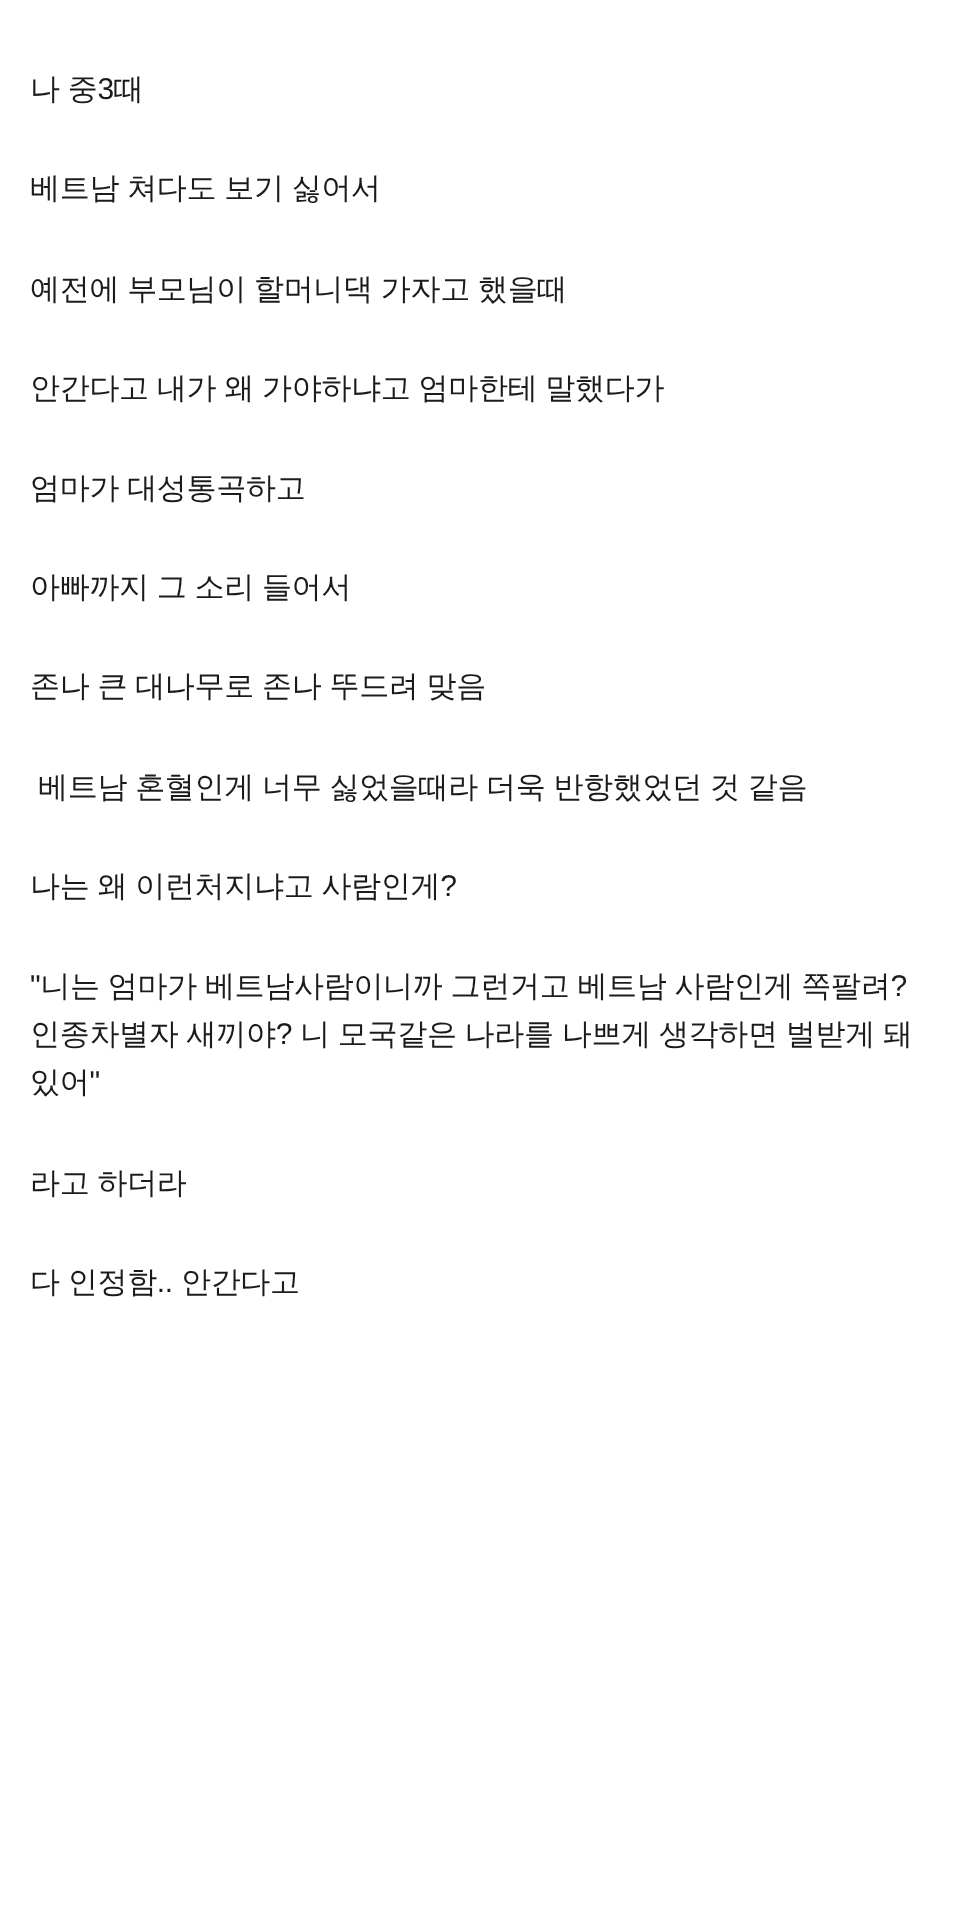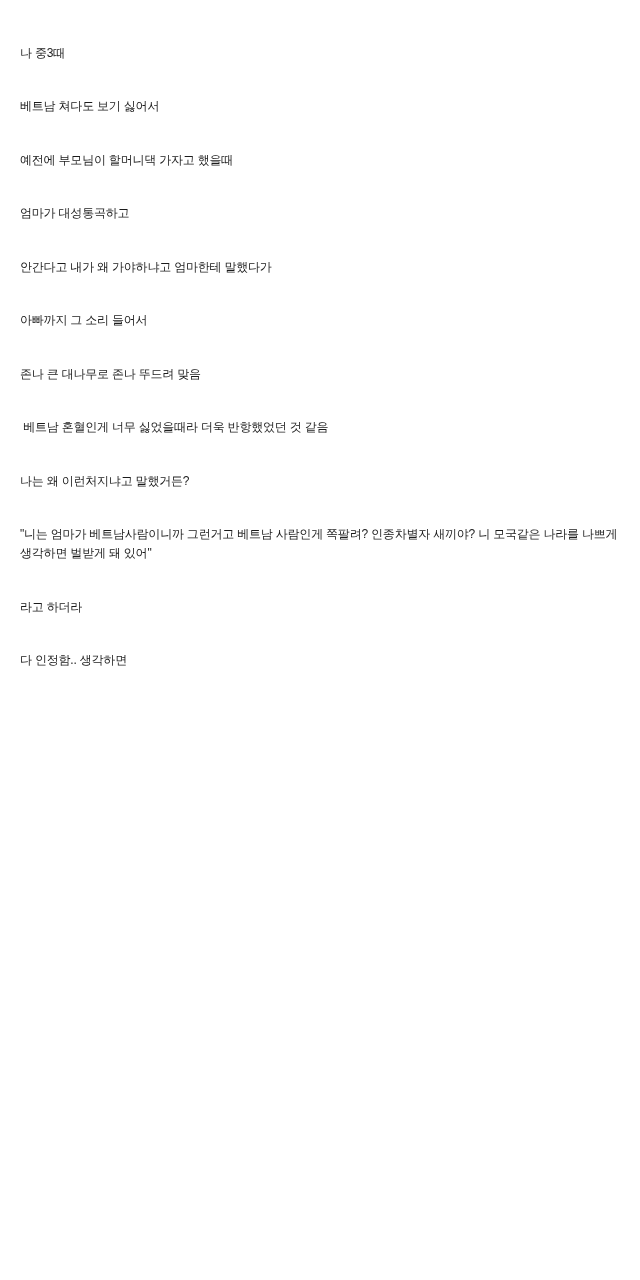--- a/index.html
+++ b/index.html
@@ -15,41 +15,41 @@
     -webkit-font-smoothing: antialiased;
   }
   .page {
     width: 640px;
     min-height: 1280px;
     box-sizing: border-box;
     padding: 44px 20px 10px 20px;
     background: #ffffff;
   }
   .para {
-    font-size: 12px;
+    font-size: 20px;
     line-height: 1.62;
     letter-spacing: -0.2px;
     color: #1b1b1b;
     margin: 0 0 34px 0;
     white-space: pre-wrap;
     word-break: break-all;
   }
   .para:last-child {
     margin-bottom: 0;
   }
 </style>
 </head>
 <body>
 
 <div class="page">
   <p class="para">나 중3때</p>
   <p class="para">베트남 쳐다도 보기 싫어서</p>
   <p class="para">예전에 부모님이 할머니댁 가자고 했을때</p>
+  <p class="para">안간다고 내가 왜 가야하냐고 엄마한테 말했다가</p>
   <p class="para">엄마가 대성통곡하고</p>
-  <p class="para">안간다고 내가 왜 가야하냐고 엄마한테 말했다가</p>
   <p class="para">아빠까지 그 소리 들어서</p>
   <p class="para">존나 큰 대나무로 존나 뚜드려 맞음</p>
   <p class="para"> 베트남 혼혈인게 너무 싫었을때라 더욱 반항했었던 것 같음</p>
-  <p class="para">나는 왜 이런처지냐고 말했거든?</p>
+  <p class="para">나는 왜 이런처지냐고 사람인게?</p>
   <p class="para">"니는 엄마가 베트남사람이니까 그런거고 베트남 사람인게 쪽팔려? 인종차별자 새끼야? 니 모국같은 나라를 나쁘게 생각하면 벌받게 돼 있어"</p>
   <p class="para">라고 하더라</p>
-  <p class="para">다 인정함.. 생각하면</p>
+  <p class="para">다 인정함.. 안간다고</p>
 </div>
 
 </body></html>

